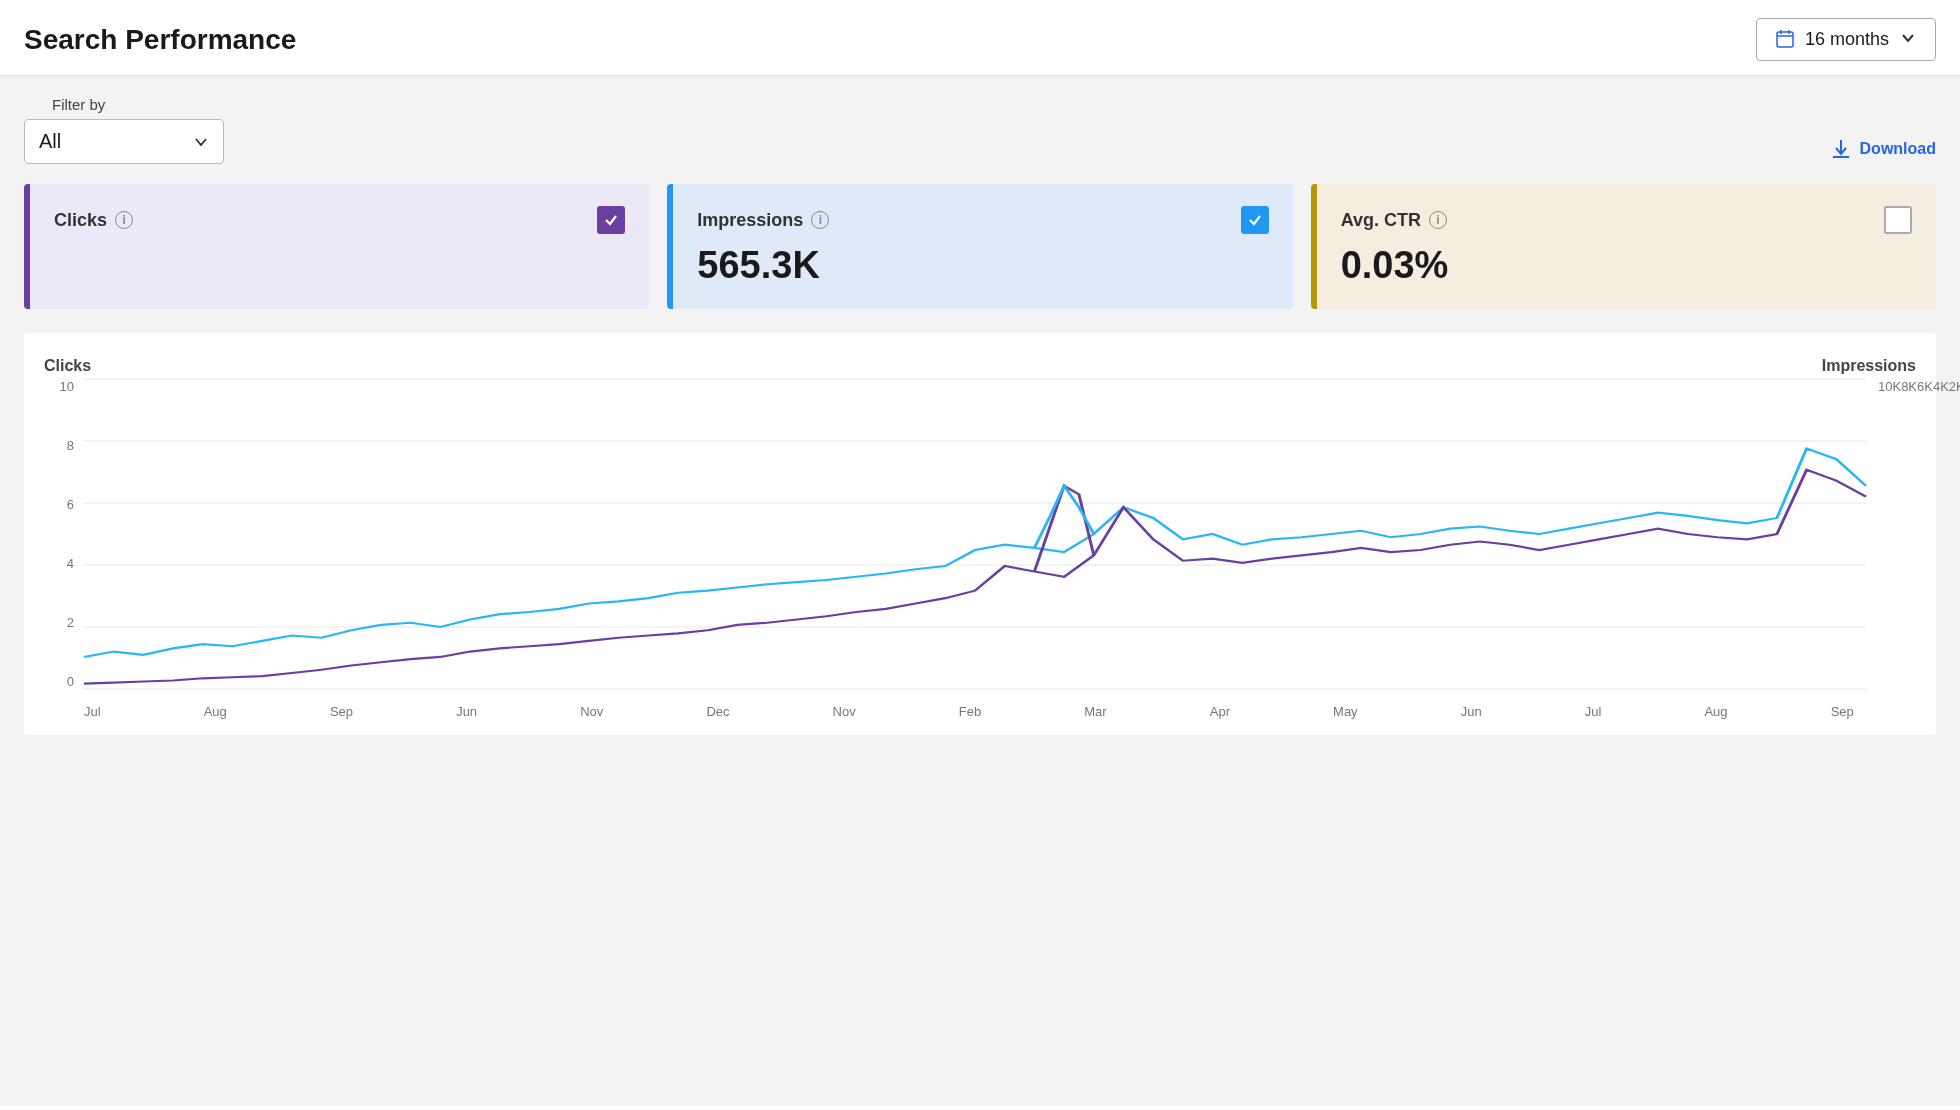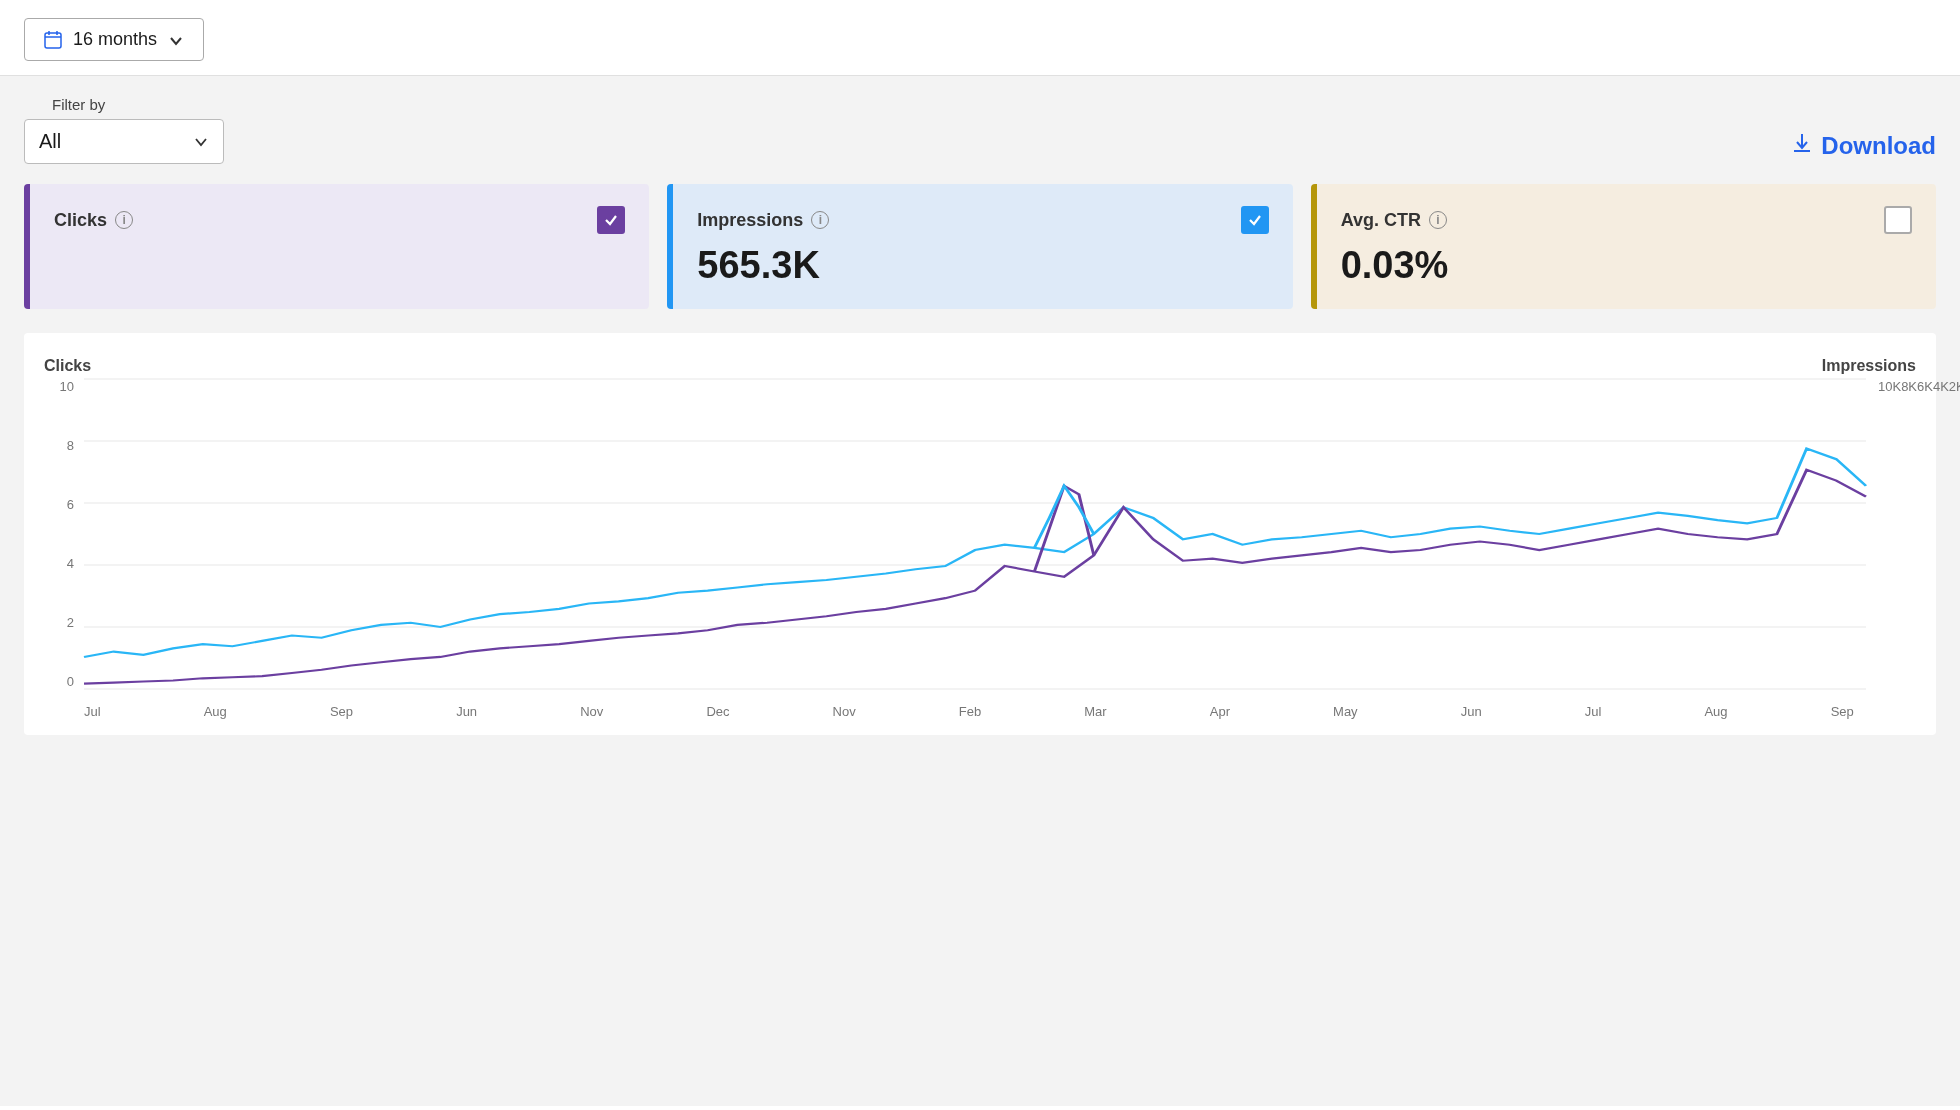--- a/index.html
+++ b/index.html
@@ -12,21 +12,21 @@
       padding: 18px 24px 14px 24px;
       border-bottom: 1px solid #e0e0e0;
     }
     .header-title {
       font-size: 28px;
       font-weight: 600;
       color: #1a1a1a;
     }
     .date-filter-btn {
       display: flex;
-      align-items: flex-end;
+      align-items: flex-start;
       gap: 10px;
       border: 1.5px solid #aaa;
       border-radius: 4px;
       padding: 10px 18px;
       font-size: 18px;
       background: #fff;
       cursor: pointer;
       color: #1a1a1a;
     }
     .date-filter-btn svg { color: #2563eb; }
@@ -56,22 +56,23 @@
       width: 200px;
       border: 1.5px solid #bbb;
       border-radius: 4px;
       padding: 10px 14px;
       font-size: 20px;
       background: #fff;
       cursor: pointer;
     }
     .download-btn {
       display: flex;
+      align-items: center;
       gap: 8px;
-      font-size: 24px;
+      font-size: 16px;
       font-weight: 600;
       color: #2563eb;
       cursor: pointer;
       background: none;
       border: none;
       padding: 4px 0;
     }
 
     .cards-row {
       display: flex;
@@ -232,20 +233,21 @@
 
     .gridline {
       stroke: #e8e8e8;
       stroke-width: 1;
     }
   </style>
 </head>
 <body>
 
 <div class="header">
+  <h1 class="header-title">Search Performance</h1>
   <button class="date-filter-btn">
     <svg width="20" height="20" viewBox="0 0 20 20" fill="none" xmlns="http://www.w3.org/2000/svg">
       <rect x="2" y="3" width="16" height="15" rx="2" stroke="#2563eb" stroke-width="1.5" fill="none"></rect>
       <line x1="2" y1="7" x2="18" y2="7" stroke="#2563eb" stroke-width="1.5"></line>
       <line x1="6" y1="1" x2="6" y2="5" stroke="#2563eb" stroke-width="1.5"></line>
       <line x1="14" y1="1" x2="14" y2="5" stroke="#2563eb" stroke-width="1.5"></line>
     </svg>
     <span>16 months</span>
     <svg width="18" height="18" viewBox="0 0 18 18" fill="none">
       <polyline points="4,6 9,12 14,6" stroke="#333" stroke-width="2" fill="none"></polyline>

